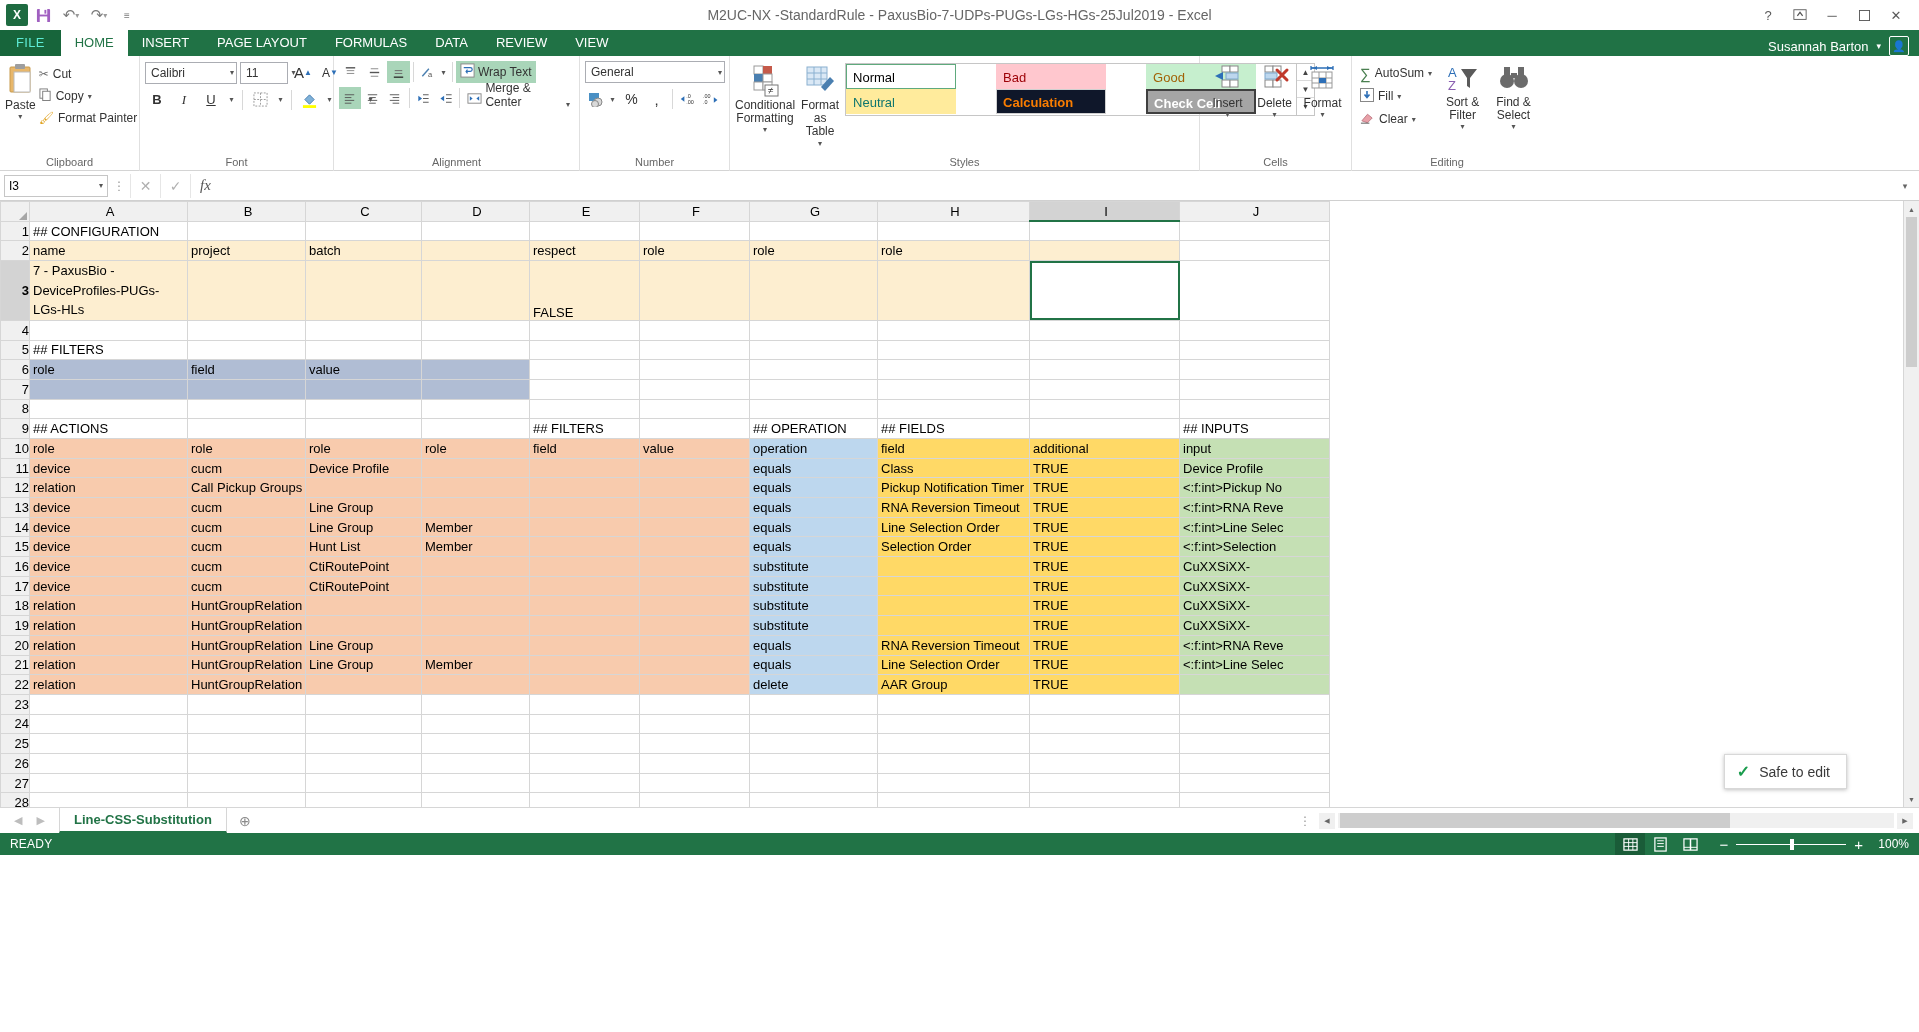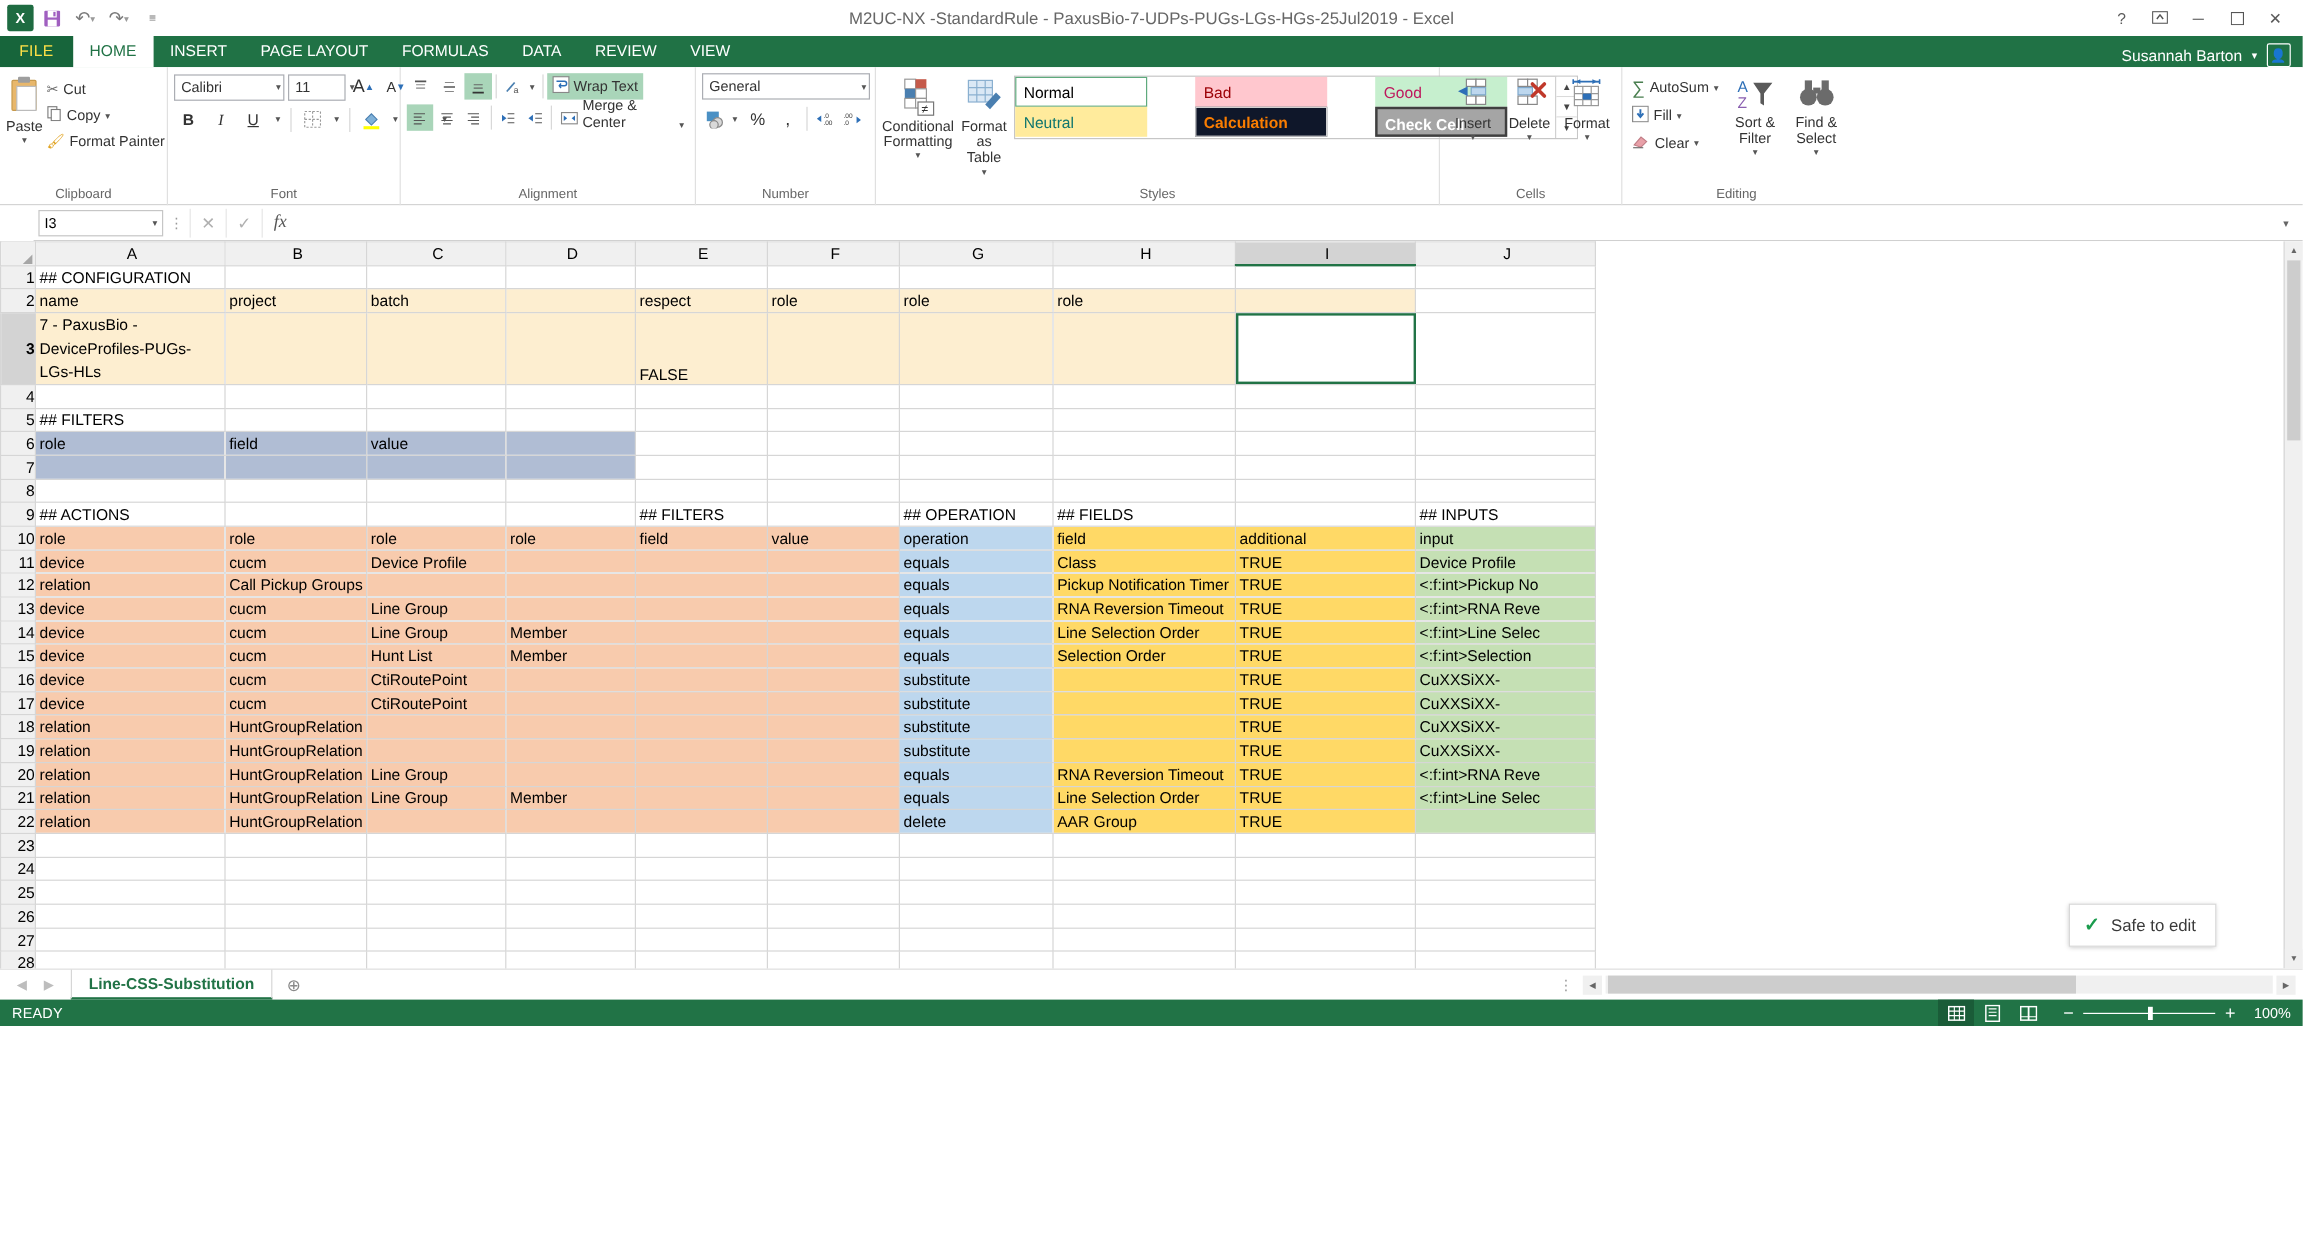--- a/index.html
+++ b/index.html
@@ -21,21 +21,21 @@
   .qat-btn.save { color:#9a62b5; font-size:15px; }
   .qat-sep { font-size:11px; color:#9a9a9a; }
   .title-text { position:absolute; left:0; right:0; text-align:center;
                 font-size:14px; color:#666; line-height:30px; pointer-events:none; }
   .win-ctrls { margin-left:auto; display:flex; align-items:center; padding-right:8px; gap:2px; }
   .win-btn { width:30px; height:26px; display:flex; align-items:center; justify-content:center;
              color:#5a5a5a; font-size:13px; cursor:pointer; }
 
   
   .tabstrip { height:26px; background:#207245; display:flex; align-items:flex-end; position:relative; }
-  .file-tab { background:#17653b; color:#fde047; font-size:13px; padding:0 16px; height:26px;
+  .file-tab { background:#17653b; color:#5eead4; font-size:13px; padding:0 16px; height:26px;
               line-height:26px; letter-spacing:.3px; cursor:pointer; }
   .rtab { color:#fff; font-size:13px; padding:0 14px; height:26px; line-height:26px; cursor:pointer; }
   .rtab.active { background:#fff; color:#217346; font-weight:normal; }
   .user-area { margin-left:auto; display:flex; align-items:center; gap:8px;
                padding-right:10px; color:#fff; font-size:13px; }
   .user-caret { font-size:9px; }
   .user-ico { width:20px;height:20px;border:1.5px solid #fff;border-radius:2px;
               display:flex;align-items:center;justify-content:center;font-size:11px; }
 
   
@@ -77,31 +77,31 @@
               padding:0 4px; cursor:pointer; }
 
   
   .stylebox { border:1px solid #c6c6c6; display:flex;gap:40px; }
   .stylecol { display:flex; flex-direction:column; }
   .stylecell { width:110px; height:25px; line-height:25px; padding-left:6px;
                font-size:13px; border:1px solid transparent; cursor:pointer;
                overflow:hidden; white-space:nowrap; }
   .st-normal { background:#fff; color:#000; border:1px solid #5faa7d; }
   .st-bad { background:#ffc7ce; color:#9c0006; }
-  .st-good { background:#c6efce; color:#be185d; }
+  .st-good { background:#c6efce; color:#a16207; }
   .st-neutral { background:#ffeb9c; color:#0f766e; }
   .st-calc { background:#0f172a; color:#fa7d00; font-weight:bold; border:1px solid #d0d0d0;}
   .st-check { background:#a5a5a5; color:#fff; font-weight:bold; border:2px solid #3f3f3f; }
   .gal-scroll { display:flex; flex-direction:column; border-left:1px solid #c6c6c6; }
   .gal-b { width:17px; height:17px; display:flex; align-items:center; justify-content:center;
            font-size:8px; color:#444; border-bottom:1px solid #dadada; cursor:pointer; background:#fff;}
 
   
   .fbar { height:30px; display:flex; align-items:center; background:#fff;
-          border-bottom:1px solid #d0d0d0; padding:0 4px; gap:0;margin-left:28px; }
+          border-bottom:1px solid #d0d0d0; padding:0 4px; gap:0; }
   .namebox { width:104px; height:22px; border:1px solid #c6c6c6; display:flex; align-items:center;
              padding:0 4px; font-size:12px; background:#fff; }
   .namebox .nv { flex:1; }
   .namebox .nc { font-size:8px; color:#555; }
   .fb-dots { width:22px; text-align:center; color:#999; font-size:12px; }
   .fb-icons { display:flex; gap:0; }
   .fb-ic { width:30px; height:24px; display:flex; align-items:center; justify-content:center;
            font-size:14px; color:#b0b0b0; cursor:pointer; border-left:1px solid #e6e6e6; }
   .fb-ic.fx { color:#555; font-style:italic; font-family:"Liberation Serif",serif; font-size:15px;}
   .fb-input { flex:1; height:22px; border:none; outline:none; font-size:13px;

